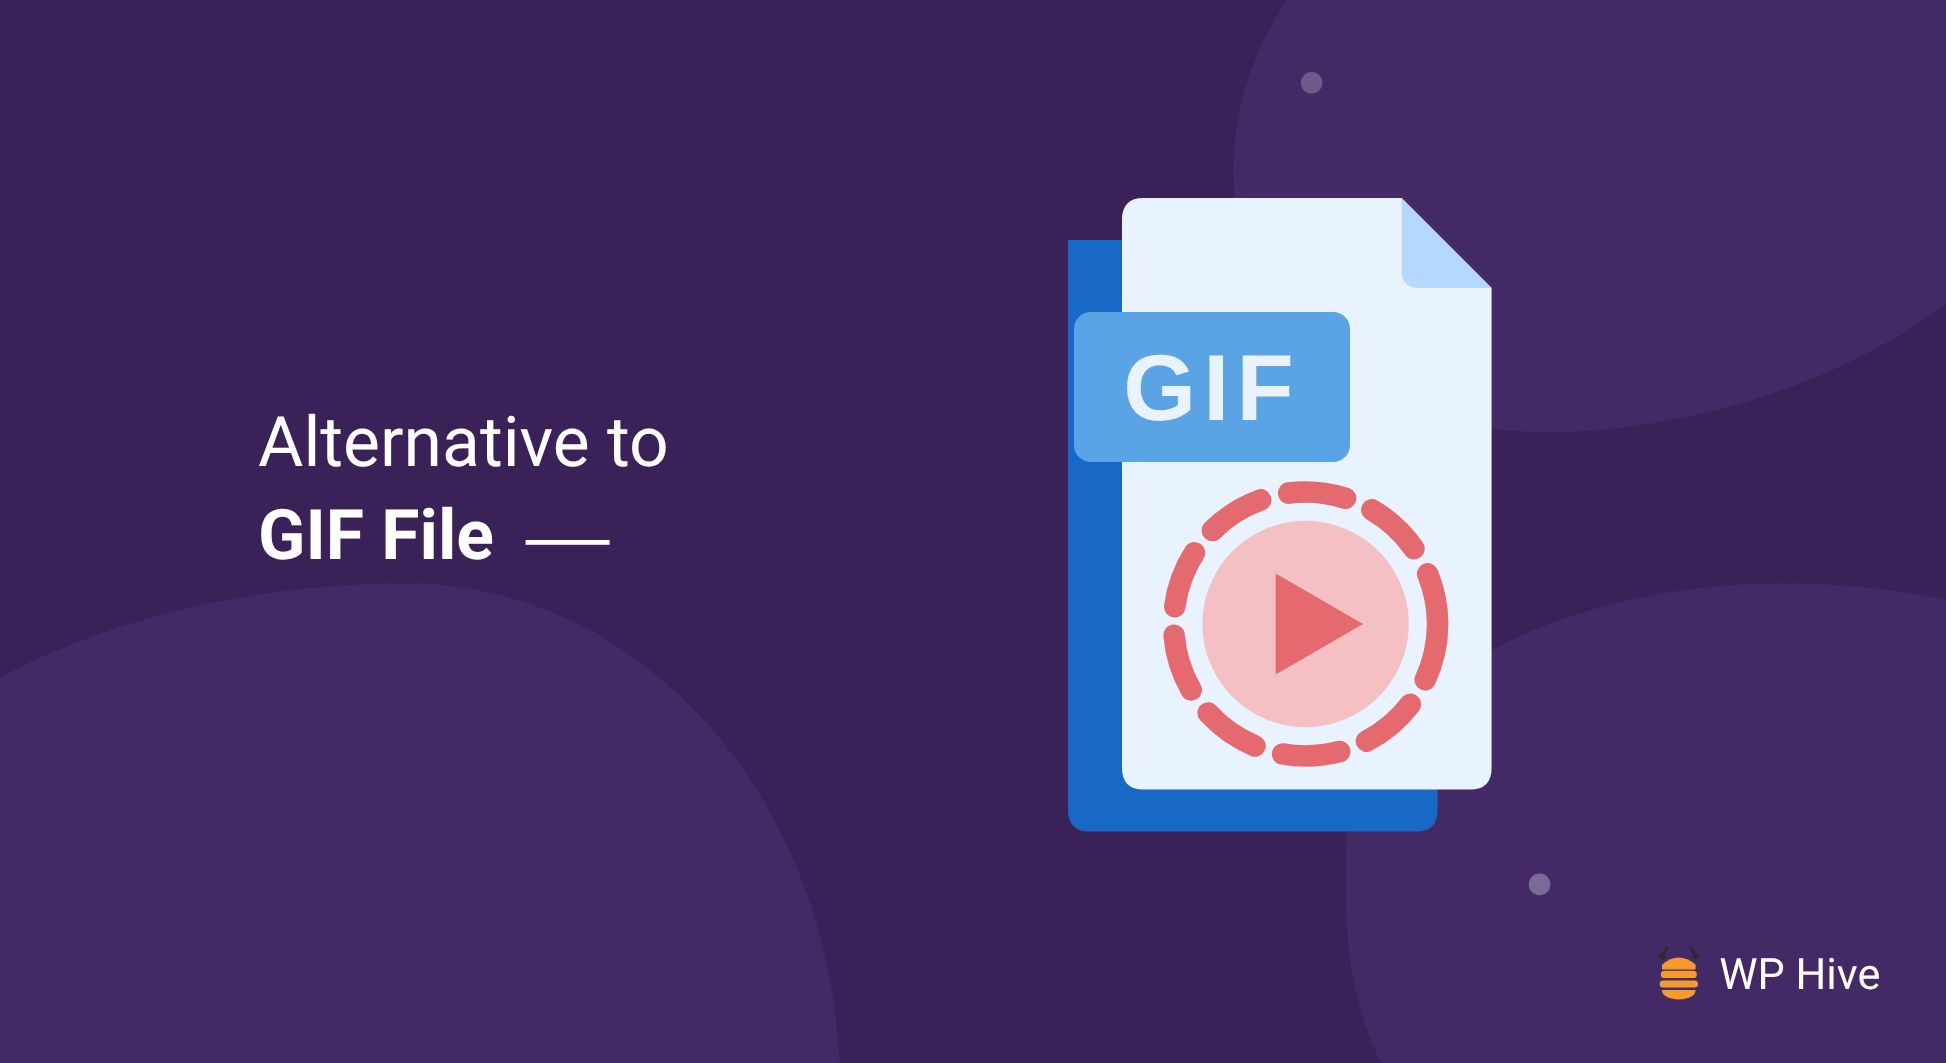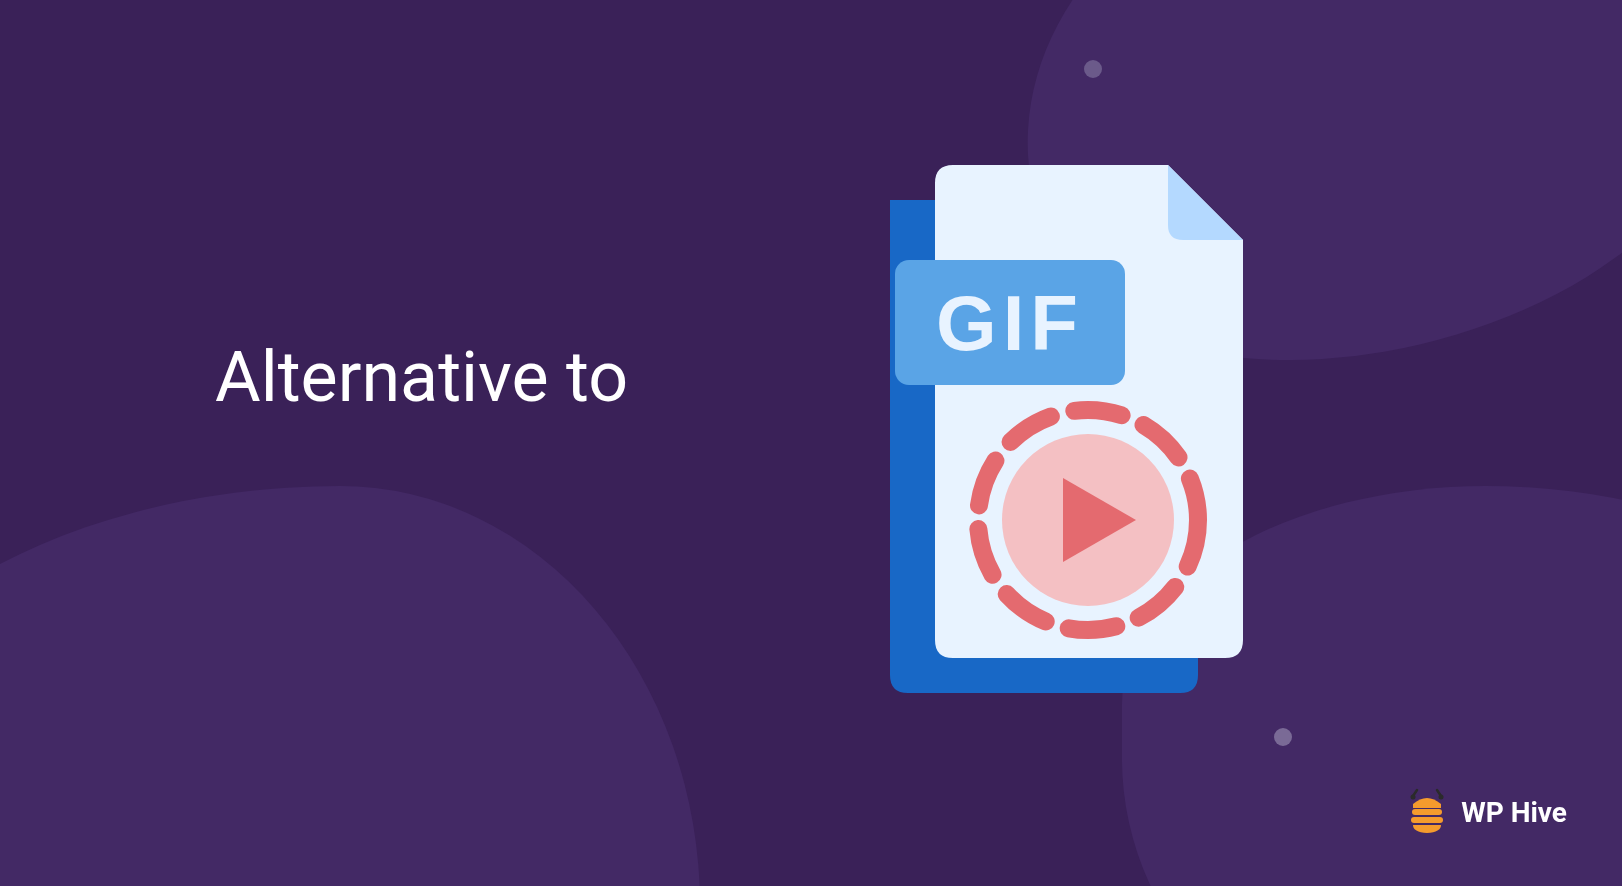--- a/index.html
+++ b/index.html
@@ -39,21 +39,21 @@
       background: #432965;
       border-radius: 50% 60% 40% 50% / 40% 50% 50% 60%;
     }
     .dot-1 { position: absolute; top: 60px; right: 520px; width: 18px; height: 18px; background: #6b5a8a; border-radius: 50%; }
     .dot-2 { position: absolute; bottom: 140px; right: 330px; width: 18px; height: 18px; background: #7a6a96; border-radius: 50%; }
     .heading {
       position: absolute;
       left: 215px;
       top: 330px;
       color: #fff;
-      font-size: 70px;
+      font-size: 58px;
       line-height: 1.35;
     }
     .heading .line1 { font-weight: 400; }
     .heading .line2 { font-weight: 700; display: inline-block; }
     .underline {
       display: inline-block;
       width: 70px;
       height: 4px;
       background: #fff;
       vertical-align: 12px;
@@ -70,35 +70,39 @@
     .brand {
       position: absolute;
       bottom: 48px;
       right: 55px;
       display: flex;
       align-items: center;
       gap: 10px;
     }
     .brand-text {
       color: #fff;
-      font-size: 28px;
-      font-weight: 700;
+      font-size: 36px;
+      font-weight: 400;
     }
   </style>
 </head>
 <body>
 
 <div class="bg-blob-2"></div>
 <div class="bg-blob-3"></div>
 <div class="bg-blob-1"></div>
 <div class="dot-1"></div>
 <div class="dot-2"></div>
 
 <div class="heading">
   <div class="line1">Alternative to</div>
+  <div>
+    <span class="line2">GIF File</span>
+    <span class="underline"></span>
+  </div>
 </div>
 
 <div class="file-icon-wrap">
   <svg viewBox="0 0 420 570" width="420" height="570">
 
     <path d="M 40 55 L 40 530 Q 40 548 58 548 L 330 548 Q 348 548 348 530 L 348 130 L 275 55 Z" fill="#1868c6"></path>
 
     <path d="M 85 20 L 85 495 Q 85 513 103 513 L 375 513 Q 393 513 393 495 L 393 95 L 318 20 L 103 20 Q 85 20 85 38 Z" fill="#e8f3ff"></path>
 
     <path d="M 318 20 L 318 80 Q 318 95 333 95 L 393 95 Z" fill="#b4d9ff"></path>

